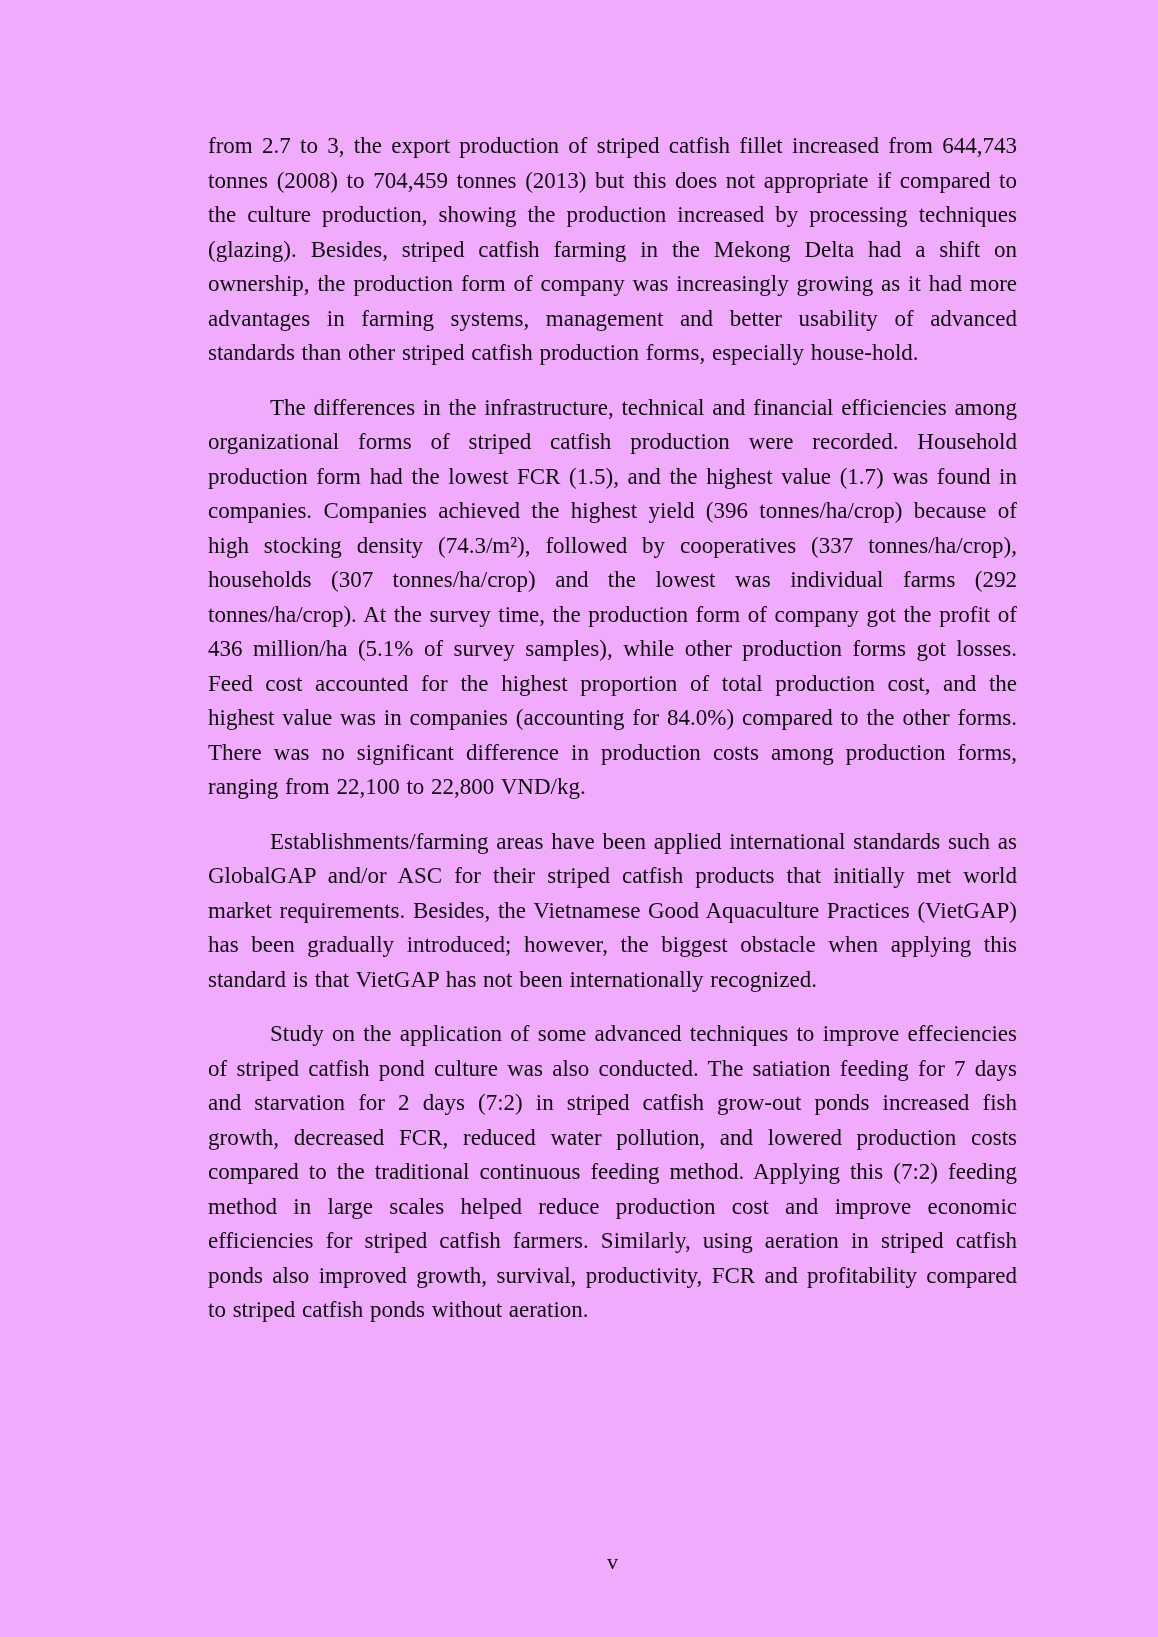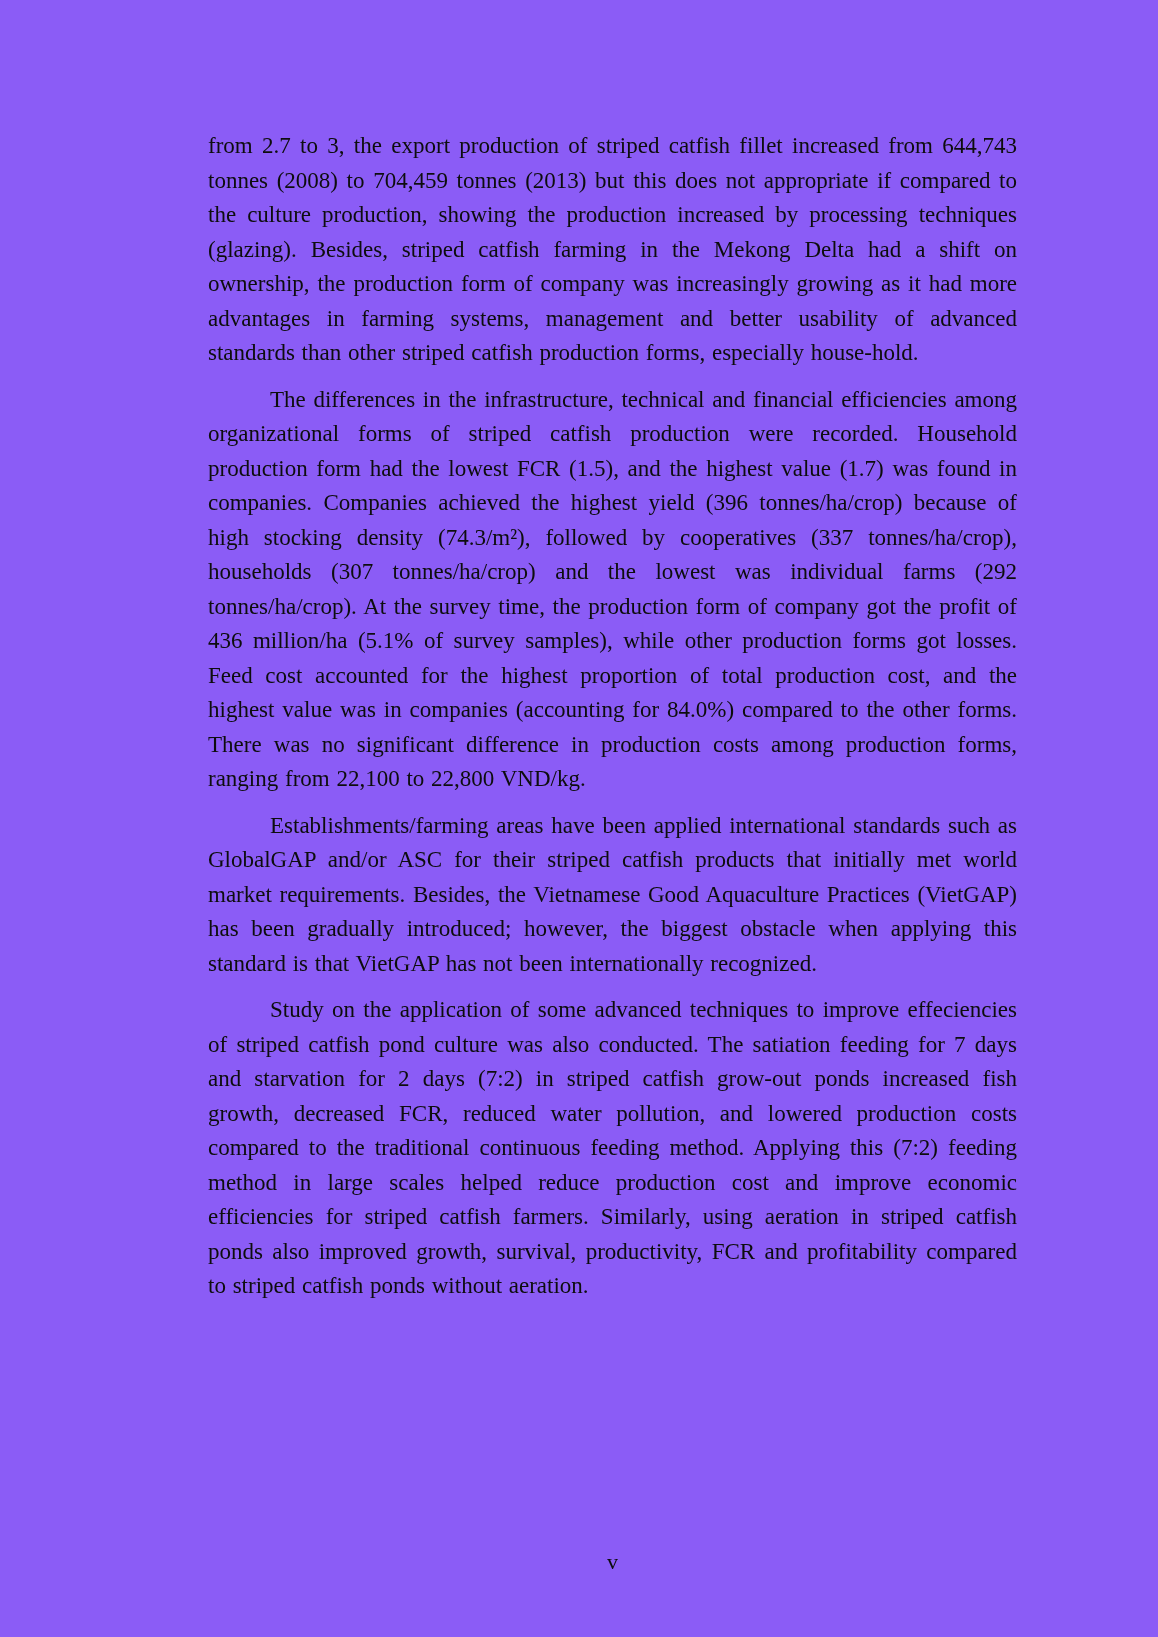--- a/index.html
+++ b/index.html
@@ -13,38 +13,38 @@
     position: relative;
     font-family: "Liberation Serif", "DejaVu Serif", serif;
     color: #0d0d0d;
   }
   .page {
     position: absolute;
     left: 0;
     top: 0;
     width: 1158px;
     height: 1637px;
-    background: #8b5cf6;
+    background: #f0abfc;
     overflow: hidden;
   }
   .content {
     position: absolute;
     left: 208px;
     top: 129px;
     width: 809px;
   }
   .para {
     font-size: 23px;
     line-height: 34.5px;
     text-align: justify;
     margin: 0;
     word-spacing: 1px;
   }
   .para + .para {
-    margin-top: 12px;
+    margin-top: 20px;
   }
   .para.indent {
     text-indent: 62px;
   }
   .page-number {
     position: absolute;
     left: 208px;
     width: 809px;
     top: 1549px;
     text-align: center;

